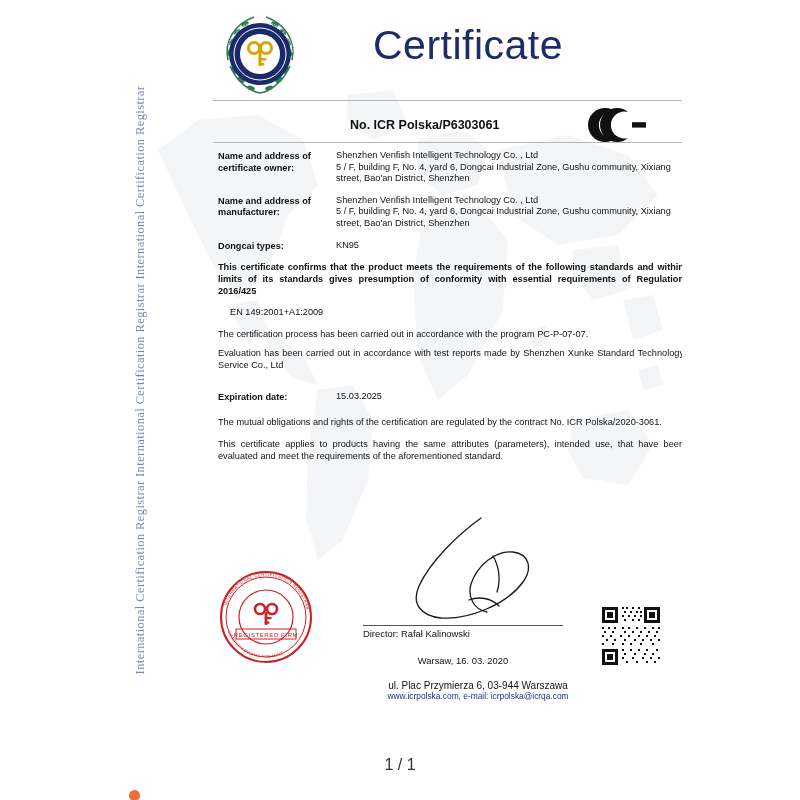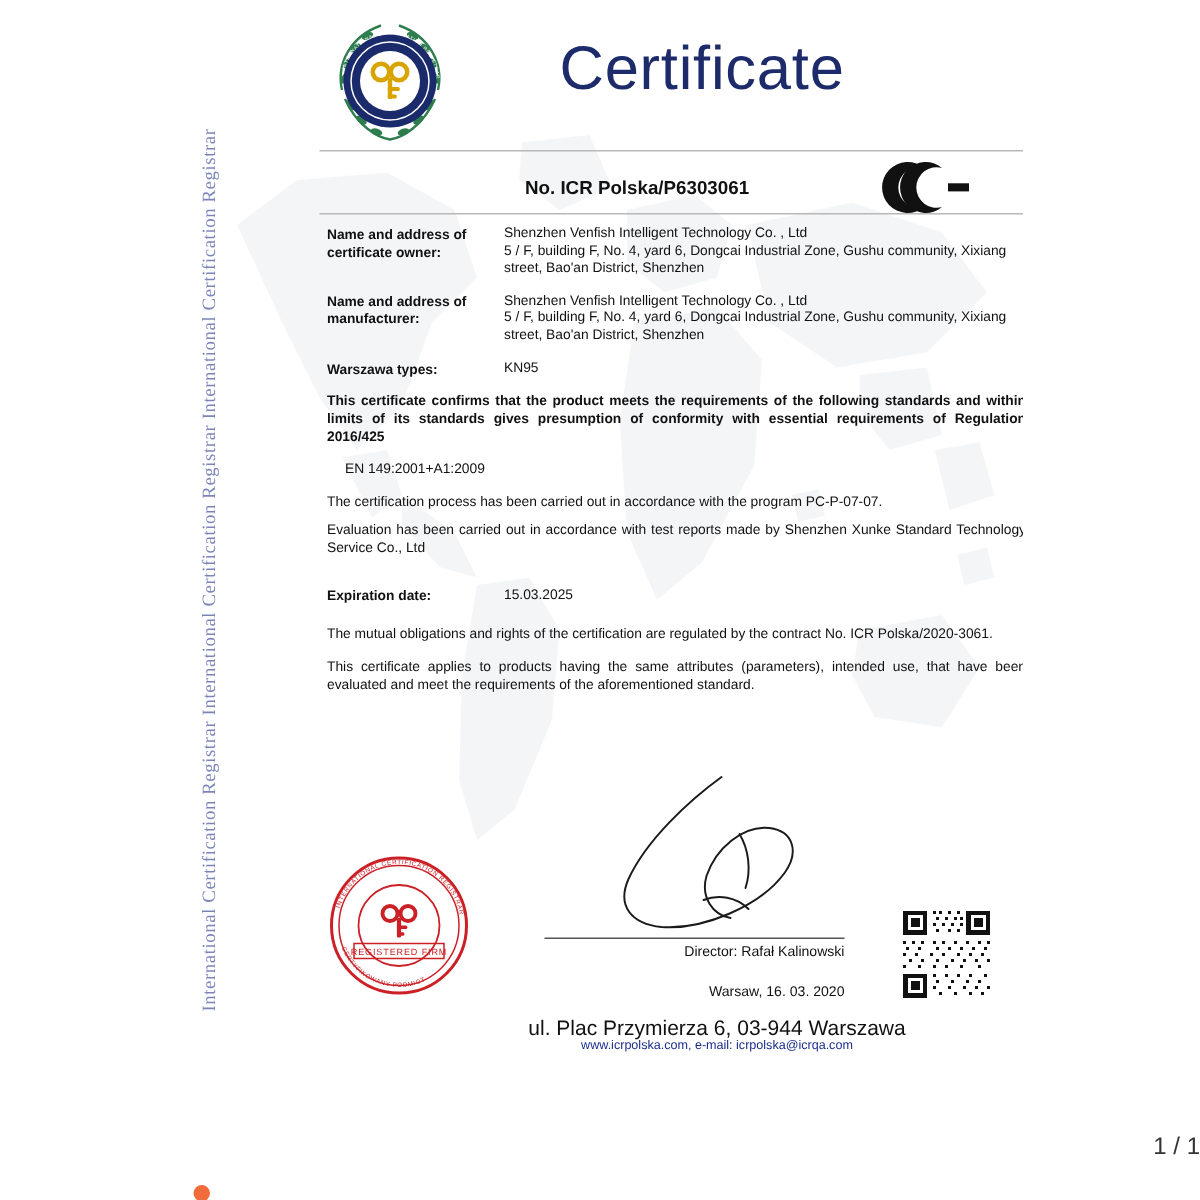--- a/index.html
+++ b/index.html
@@ -178,30 +178,30 @@
     top: 625px;
     width: 200px;
     height: 1px;
     background: #555;
   }
   .director {
     position: absolute;
     left: 245px;
     top: 628px;
     width: 200px;
-    text-align: right;
+    text-align: left;
     font-size: 9.4px;
     color: #111;
   }
   .place-date {
     position: absolute;
     left: 245px;
     top: 655px;
     width: 200px;
-    text-align: right;
+    text-align: center;
     font-size: 9.4px;
     color: #111;
   }
 
   
   .stamp {
     position: absolute;
     left: 96px;
     top: 565px;
     width: 104px;
@@ -222,30 +222,30 @@
   
   .footer {
     position: absolute;
     left: 160px;
     top: 680px;
     width: 400px;
     text-align: center;
     color: #111;
   }
   .footer .f1 { font-size: 8.6px; font-weight: bold; line-height: 11px; }
-  .footer .f2 { font-size: 14px; line-height: 11px; text-align: center; }
+  .footer .f2 { font-size: 10px; line-height: 11px; text-align: center; }
   .footer .f3 { font-size: 8.4px; line-height: 11px; color: #1a2f8a; }
 
   
   .page-indicator {
     position: absolute;
     left: 0;
     top: 756px;
     width: 800px;
-    text-align: right;
+    text-align: center;
     font-size: 16px;
     color: #333;
   }
 
   
   .bottom-dot {
     position: absolute;
     left: 129px;
     top: 790px;
     width: 11px;
@@ -365,21 +365,21 @@
       <div class="row">
         <div class="lbl">Name and address of manufacturer:</div>
         <div class="val" style="white-space: pre-line;">Shenzhen Venfish Intelligent Technology Co. , Ltd
 5 / F, building F, No. 4, yard 6, Dongcai Industrial Zone, Gushu community, Xixiang street, Bao'an District, Shenzhen</div>
       </div>
 
       <div class="gap-s"></div>
 
 
       <div class="row">
-        <div class="lbl">Warszawa types:</div>
+        <div class="lbl">Dongcai types:</div>
         <div class="val">KN95</div>
       </div>
 
       <div class="gap-s"></div>
 
       <div class="para bold">This certificate confirms that the product meets the requirements of the following standards and within limits of its standards gives presumption of conformity with essential requirements of Regulation 2016/425</div>
 
       <div class="gap-s"></div>
 
       <div class="standard">EN 149:2001+A1:2009</div>

